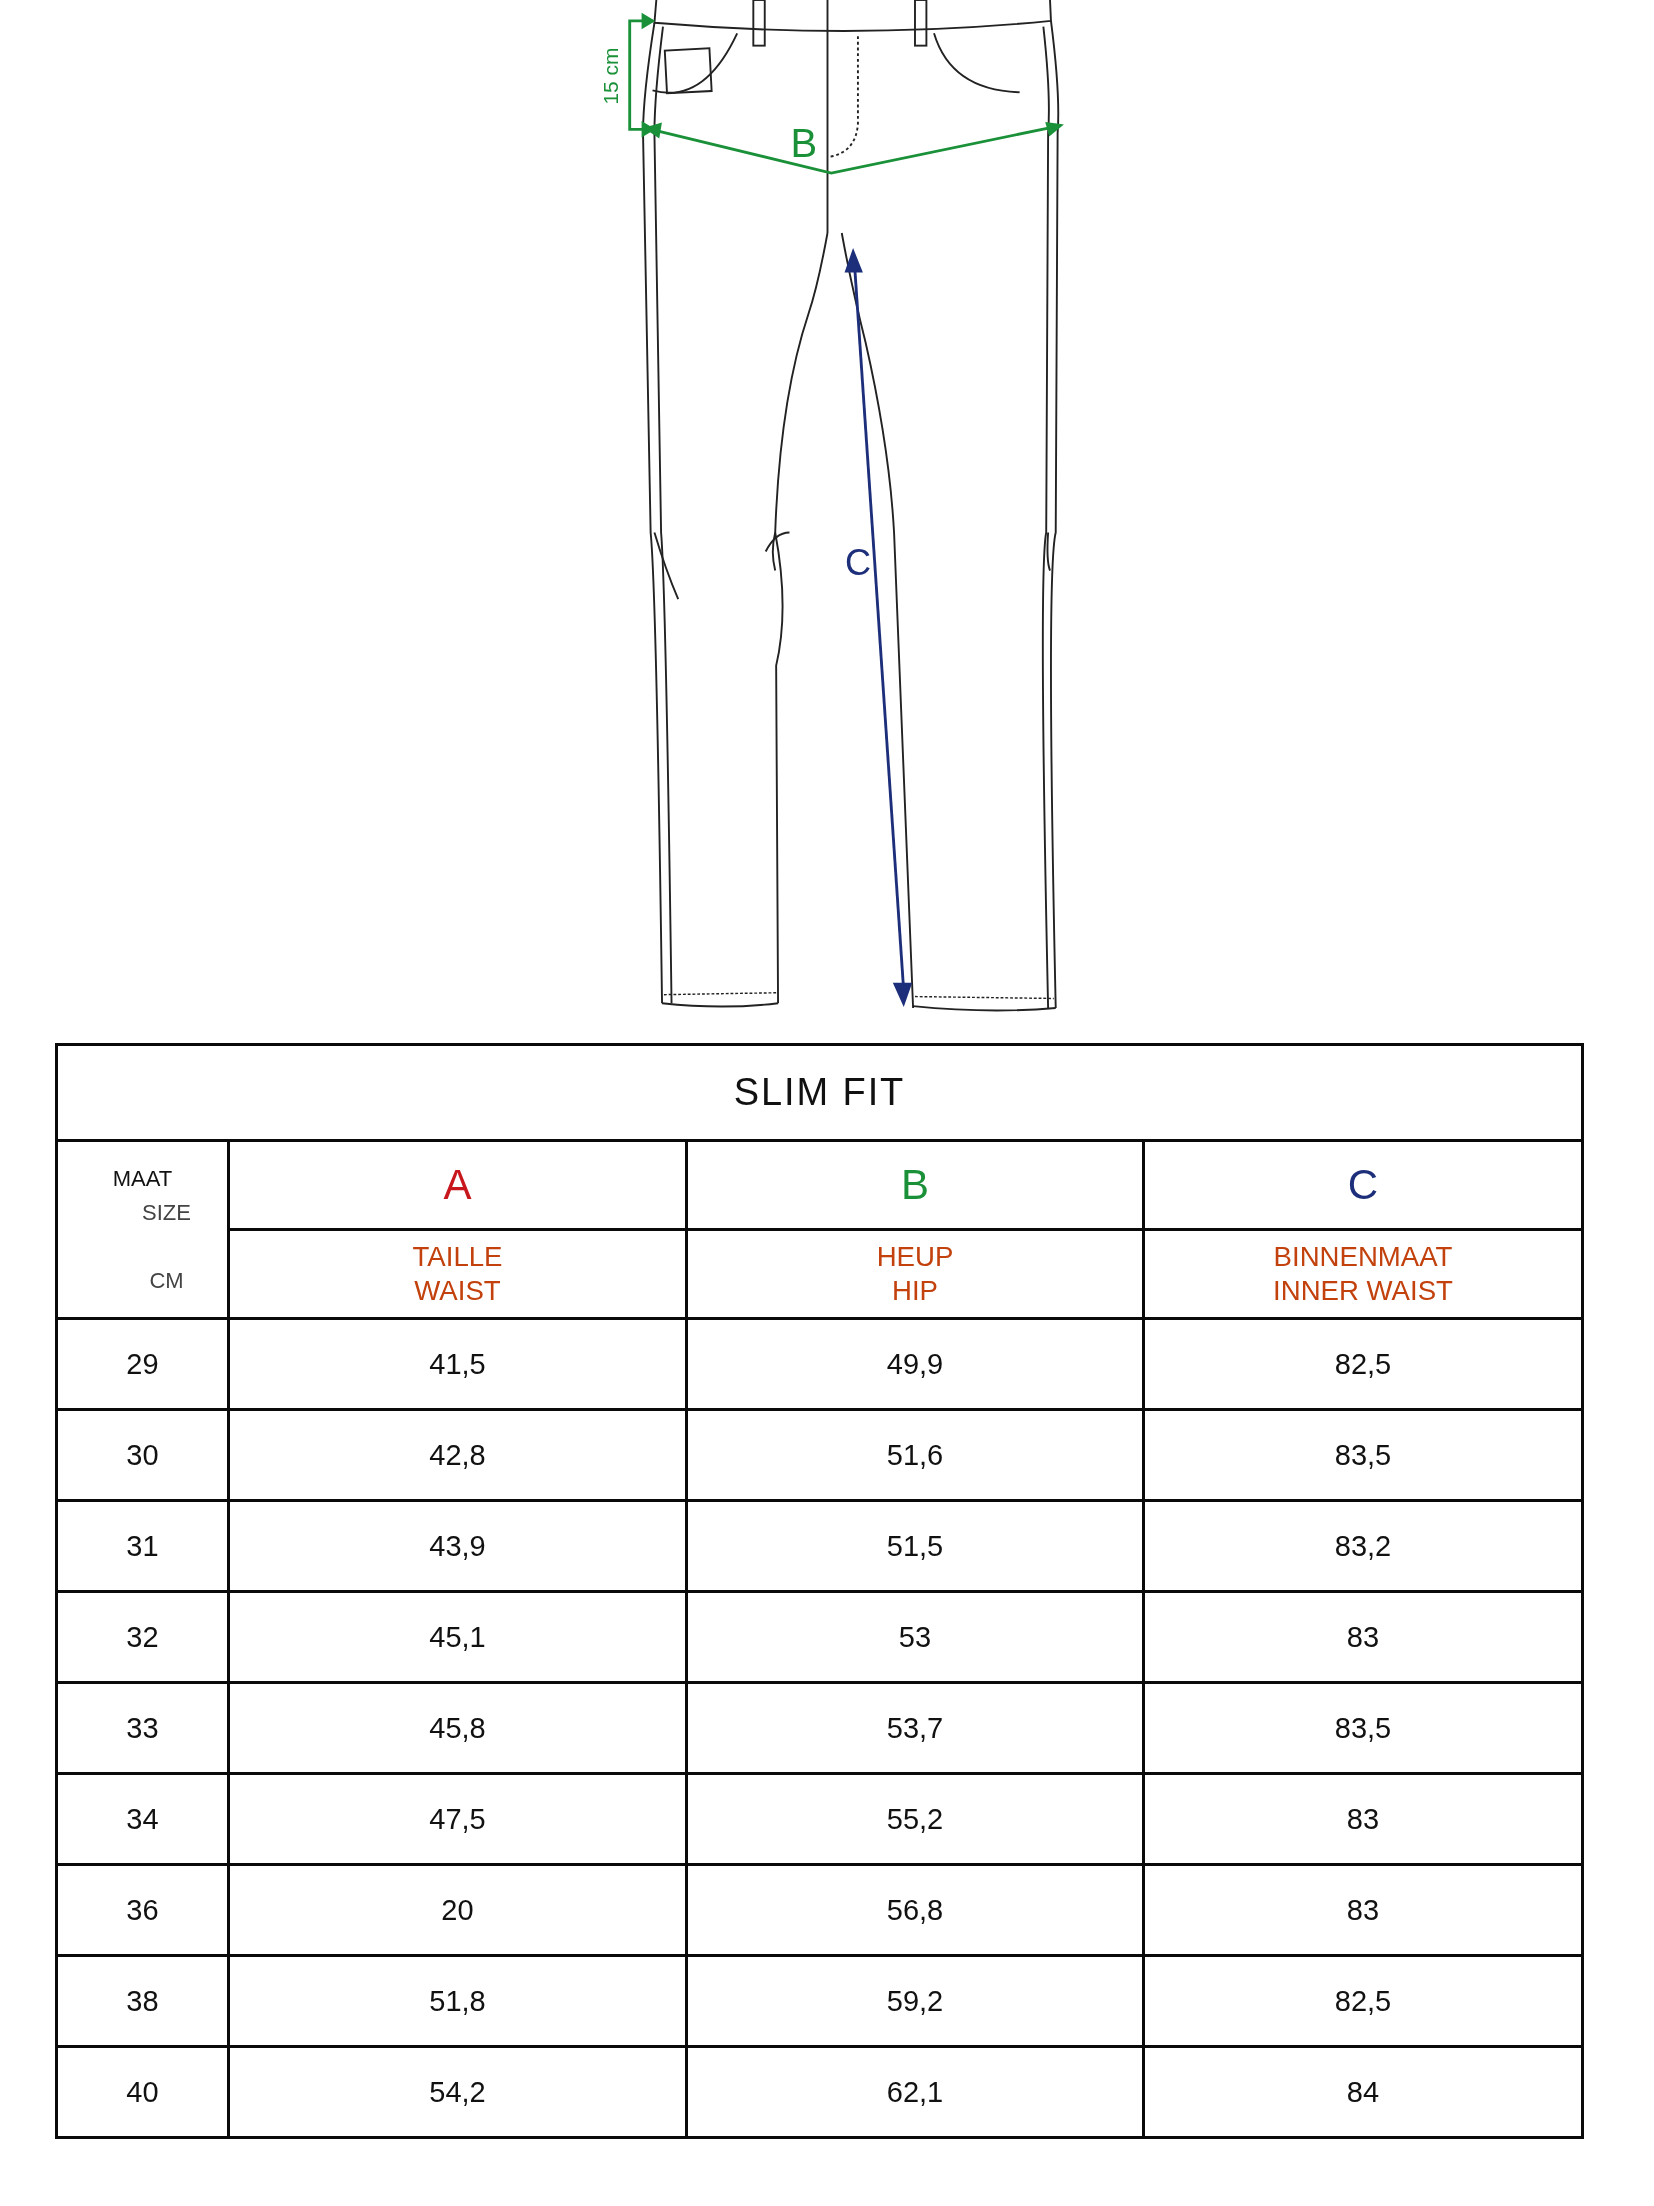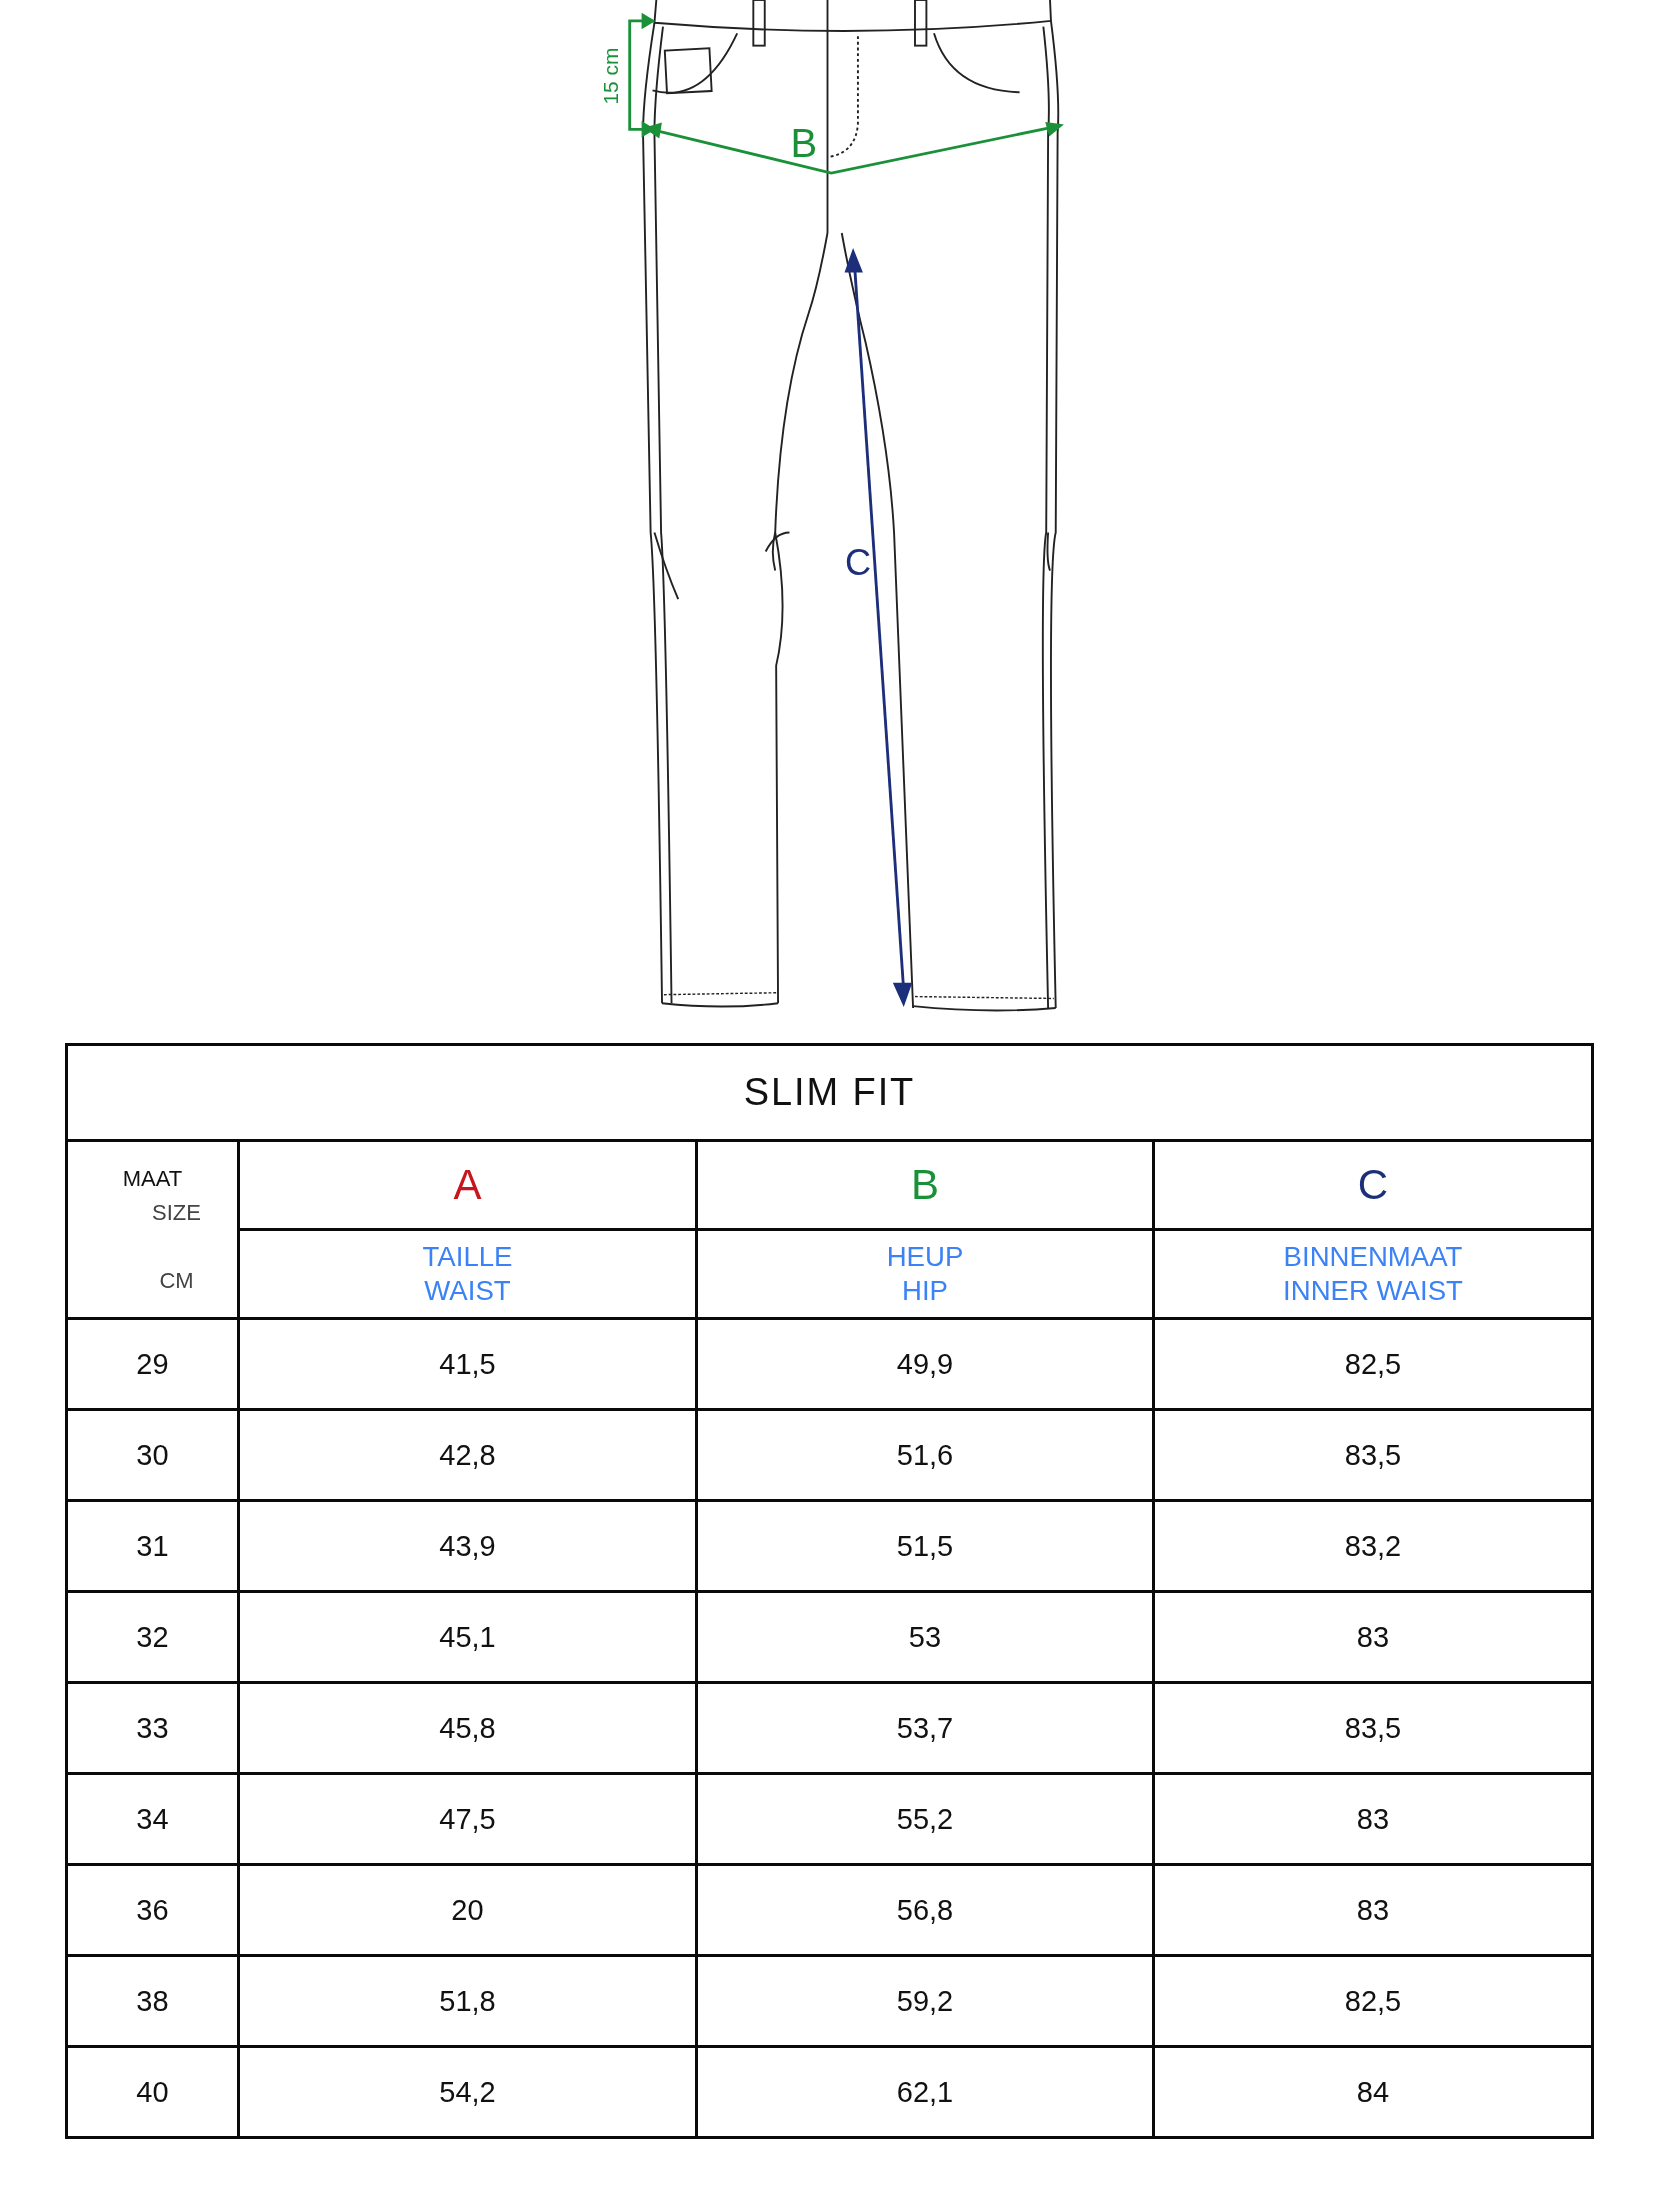--- a/index.html
+++ b/index.html
@@ -1,28 +1,28 @@
 <!DOCTYPE html>
 <html style="font-size:15px"><head>
 <meta charset="utf-8">
 <style>
   html, body { margin:0; padding:0; background:#ffffff; }
   body { width:1655px; height:2207px; position:relative; overflow:hidden;
          font-family:"Liberation Sans", "DejaVu Sans", sans-serif; color:#111; }
   .figure { position:absolute; left:0; top:0; width:1655px; height:1027px; }
   .figure svg { width:1655px; height:1027px; display:block; }
-  .sizetable { position:absolute; left:65px; top:1043px; width:1527px; border-collapse:collapse;
+  .sizetable { position:absolute; left:55px; top:1043px; width:1527px; border-collapse:collapse;
                table-layout:fixed; }
   .sizetable td { border:3.8px solid #0a0a0a; text-align:center; vertical-align:middle; padding:0; }
   .title-cell { height:93px; font-size:38px; letter-spacing:1.9px; font-weight:normal; color:#111; }
   .letter { height:86px; font-size:42px; }
   .letter.a { color:#c8161d; }
   .letter.b { color:#1a9139; }
   .letter.c { color:#1d2f7a; }
-  .sub { height:86px; font-size:27.6px; line-height:34px; color:#3b82f6; }
+  .sub { height:86px; font-size:27.6px; line-height:34px; color:#c2410c; }
   .size-head { font-size:22px; line-height:34px; color:#111; }
   .size-head .gray { color:#444;margin-left:48px; }
   .size-head .gap { display:block; height:34px; }
   .row td { height:88px; font-size:29px; color:#111; }
   .l1, .l2 { display:block; }
 </style>
 </head>
 <body>
 
 <div class="figure">

